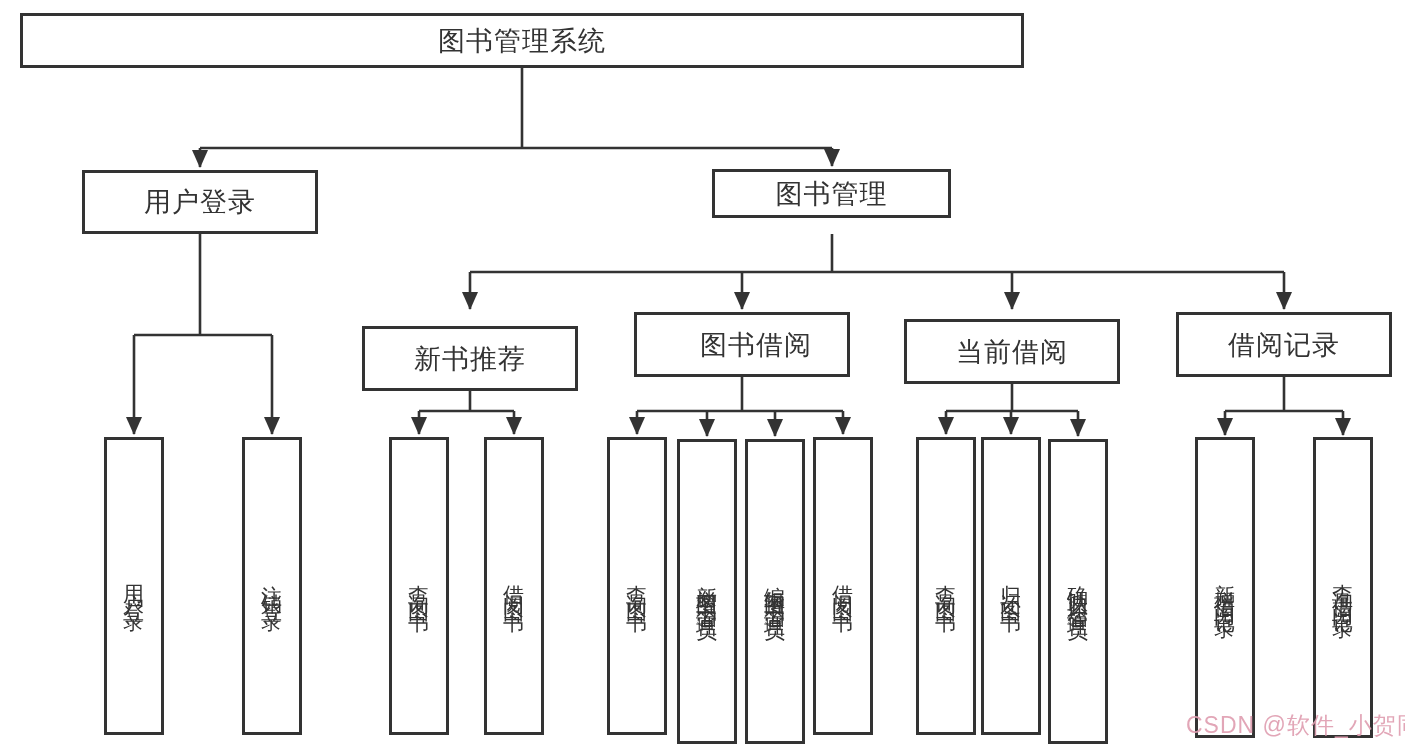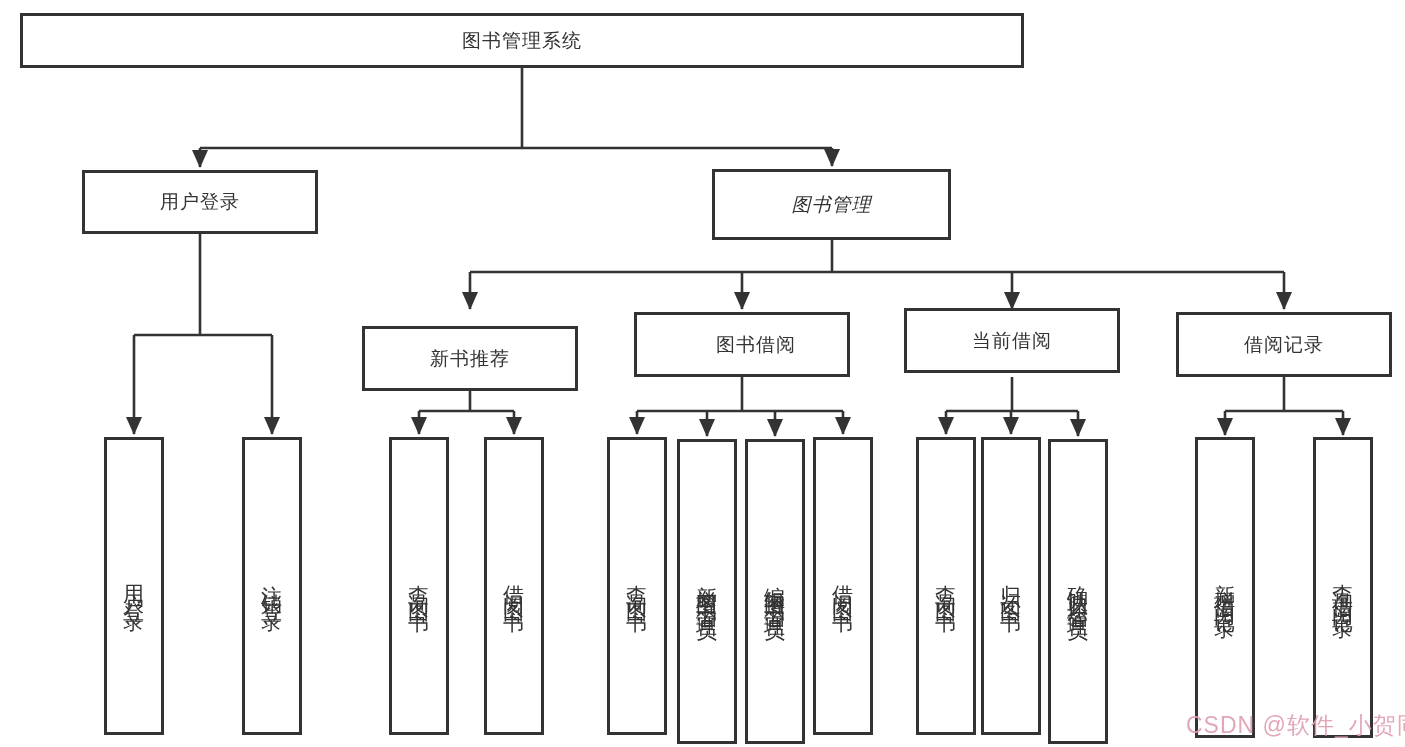--- a/index.html
+++ b/index.html
@@ -25,21 +25,21 @@
     position: absolute;
     box-sizing: border-box;
     border: 3px solid #333333;
     background: #ffffff;
     display: flex;
     align-items: center;
     justify-content: center;
     color: #333333;
   }
   .hnode .node-label {
-    font-size: 19px;
+    font-size: 27px;
     letter-spacing: 1px;
     white-space: nowrap;
   }
   .leaf {
     width: 60px;
     height: 298px;
     top: 437px;
   }
   .leaf.tall {
     height: 305px;
@@ -113,31 +113,31 @@
     </g>
   </svg>
 
   <div class="node hnode" style="left:20px; top:13px; width:1004px; height:55px;">
     <span class="node-label">图书管理系统</span>
   </div>
 
   <div class="node hnode" style="left:82px; top:170px; width:236px; height:64px;">
     <span class="node-label">用户登录</span>
   </div>
-  <div class="node hnode" style="left:712px; top:169px; width:239px; height:71px;font-style:italic;">
+  <div class="node hnode" style="left:712px; top:169px; width:239px; height:49px;">
     <span class="node-label">图书管理</span>
   </div>
 
   <div class="node hnode" style="left:362px; top:312px; width:216px; height:65px;margin-top:14px;">
     <span class="node-label">新书推荐</span>
   </div>
   <div class="node hnode" style="left:634px; top:312px; width:216px; height:65px;padding-left:28px;">
     <span class="node-label">图书借阅</span>
   </div>
-  <div class="node hnode" style="left:904px; top:308px; width:216px; height:65px;">
+  <div class="node hnode" style="left:904px; top:319px; width:216px; height:65px;">
     <span class="node-label">当前借阅</span>
   </div>
   <div class="node hnode" style="left:1176px; top:312px; width:216px; height:65px;">
     <span class="node-label">借阅记录</span>
   </div>
 
   <div class="node leaf" style="left:104px;">
     <span class="vtext">用户登录</span>
   </div>
   <div class="node leaf" style="left:242px;">

